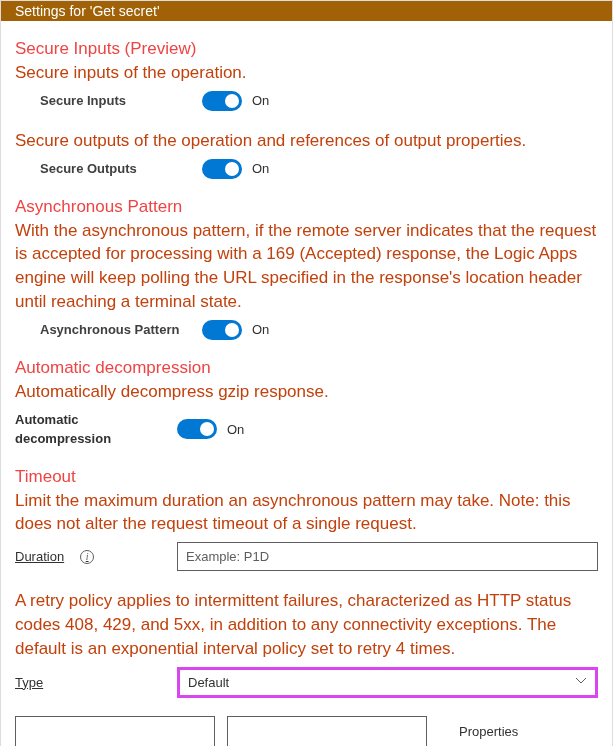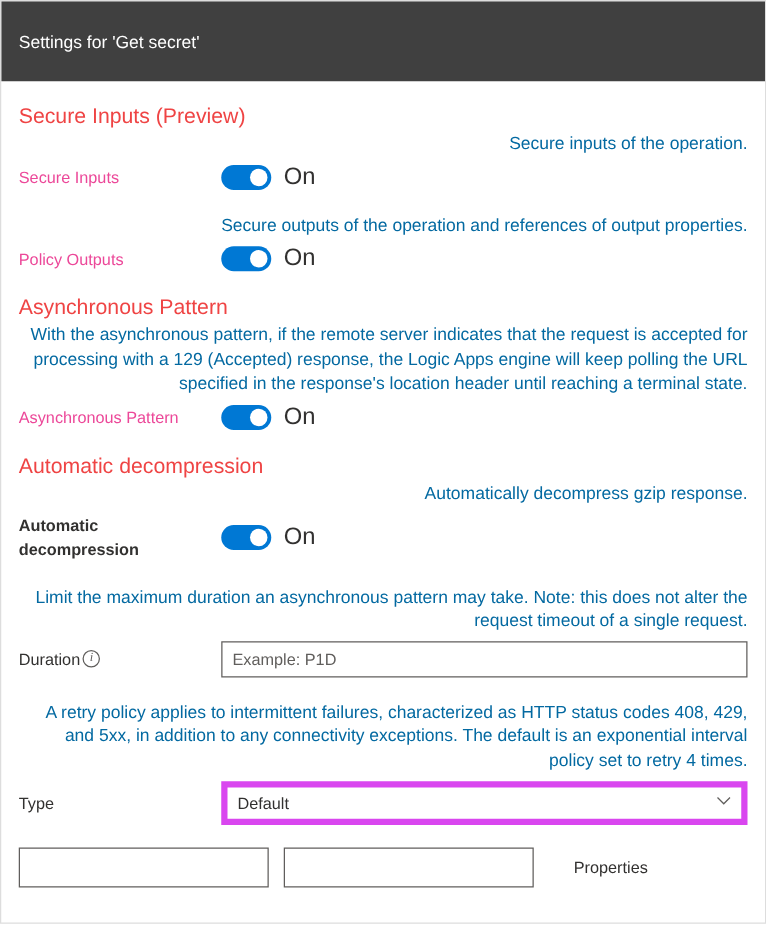--- a/index.html
+++ b/index.html
@@ -5,52 +5,52 @@
     * { box-sizing: border-box; margin: 0; padding: 0; }
     body {
       font-family: "Segoe UI", Arial, sans-serif;
       font-size: 13px;
       color: #323130;
       background: #fff;
       width: 613px;
       border: 1px solid #ddd;
     }
     .header {
-      background: #404040;
+      background: #a16207;
       color: #fff;
-      padding: 24px 14px;
+      padding: 2px 14px;
       font-size: 14px;
     }
     .content {
       padding: 18px 14px 10px 14px;
     }
     .section {
       margin-bottom: 18px;
     }
     .section-title {
       font-size: 17px;
       color: #ef4444;
       margin-bottom: 2px;
     }
     .section-desc {
-      font-size: 14px;
-      color: #0369a1;
+      font-size: 17px;
+      color: #c2410c;
       margin-bottom: 6px;
       line-height: 1.4;
-      text-align: right;
     }
     .control-row {
       display: flex;
       align-items: center;
     }
     .control-label {
-      font-weight: 400;
+      font-weight: 700;
       font-size: 13px;
       width: 162px;
-      color: #ec4899;
+      color: #404040;
+      margin-left: 25px;
     }
     .toggle {
       position: relative;
       width: 40px;
       height: 20px;
       background: #0078d4;
       border-radius: 10px;
       display: inline-block;
       margin-right: 10px;
       cursor: pointer;
@@ -59,47 +59,49 @@
       content: "";
       position: absolute;
       width: 14px;
       height: 14px;
       background: #fff;
       border-radius: 50%;
       top: 3px;
       right: 3px;
     }
     .toggle-text {
-      font-size: 19px;
+      font-size: 13px;
       color: #323130;
     }
     .input-row {
       display: flex;
       align-items: center;
       gap: 8px;
     }
     .input-label {
       width: 154px;
       font-size: 13px;
       color: #323130;
       display: flex;
-      gap: 2px;
+      align-items: center;
+      gap: 16px;
+      text-decoration: underline;
     }
     .text-input {
       flex: 1;
       border: 1px solid #605e5c;
       padding: 6px 8px;
       font-size: 13px;
       font-family: inherit;
       color: #a16207;
     }
     .text-input::placeholder { color: #605e5c; }
     .select-wrap {
       flex: 1;
-      border: 5px solid #d946ef;
+      border: 3px solid #d946ef;
       display: flex;
       align-items: flex-start;
       padding: 5px 8px;
       cursor: pointer;
       justify-content: space-between;
     }
     .select-value { font-size: 13px; }
     .chevron svg { width: 12px; height: 12px; }
     .info-icon {
       width: 14px; height: 14px;
@@ -155,47 +157,48 @@
     <div class="control-row">
       <div class="control-label">Secure Inputs</div>
       <div class="toggle"></div>
       <span class="toggle-text">On</span>
     </div>
   </div>
 
   <div class="section">
     <div class="section-desc">Secure outputs of the operation and references of output properties.</div>
     <div class="control-row">
-      <div class="control-label">Policy Outputs</div>
+      <div class="control-label">Secure Outputs</div>
       <div class="toggle"></div>
       <span class="toggle-text">On</span>
     </div>
   </div>
 
   <div class="section">
     <div class="section-title">Asynchronous Pattern</div>
-    <div class="section-desc">With the asynchronous pattern, if the remote server indicates that the request is accepted for processing with a 129 (Accepted) response, the Logic Apps engine will keep polling the URL specified in the response's location header until reaching a terminal state.</div>
+    <div class="section-desc">With the asynchronous pattern, if the remote server indicates that the request is accepted for processing with a 169 (Accepted) response, the Logic Apps engine will keep polling the URL specified in the response's location header until reaching a terminal state.</div>
     <div class="control-row">
       <div class="control-label">Asynchronous Pattern</div>
       <div class="toggle"></div>
       <span class="toggle-text">On</span>
     </div>
   </div>
 
   <div class="section">
     <div class="section-title">Automatic decompression</div>
     <div class="section-desc">Automatically decompress gzip response.</div>
     <div class="control-row">
       <div class="multiline-label">Automatic decompression</div>
       <div class="toggle"></div>
       <span class="toggle-text">On</span>
     </div>
   </div>
 
   <div class="section">
+    <div class="section-title">Timeout</div>
     <div class="section-desc">Limit the maximum duration an asynchronous pattern may take. Note: this does not alter the request timeout of a single request.</div>
     <div class="input-row">
       <div class="input-label">
         <span>Duration</span>
         <span class="info-icon">i</span>
       </div>
       <input class="text-input" type="text" placeholder="Example: P1D" style="">
     </div>
   </div>
 

